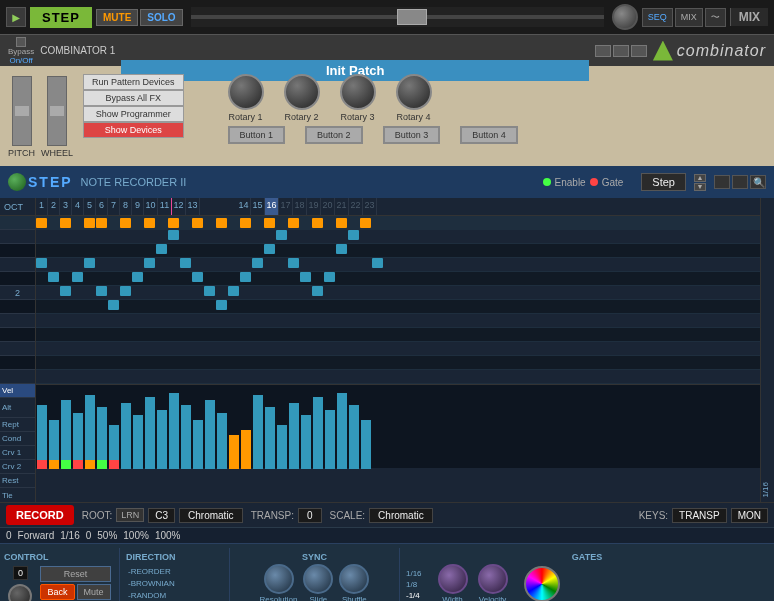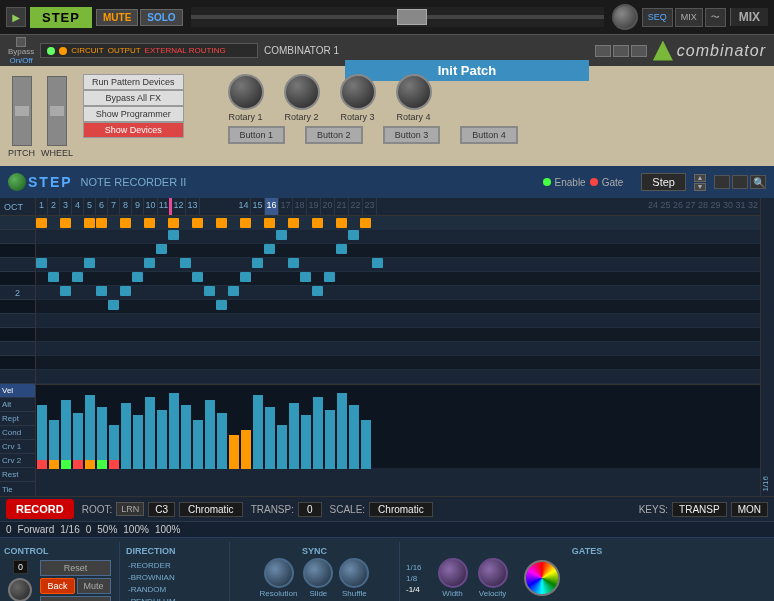--- a/index.html
+++ b/index.html
@@ -546,27 +546,20 @@
   </div>
   <div class="mix-label-right">MIX</div>
 </div>
 
 <div class="combinator-bar">
   <div class="bypass-section">
     <div class="bypass-checkbox"></div>
     <span>Bypass</span>
     <span style="font-size:8px;color:#5af;">On/Off</span>
   </div>
-  <div class="combinator-label-area">
-    <div class="led-green"></div>
-    <div class="led-orange"></div>
-    <span class="routing-text" style="font-size:8px;">CIRCUIT</span>
-    <span class="routing-text" style="font-size:8px;">OUTPUT</span>
-    <span class="routing-text" style="font-size:8px;color:#f44;">EXTERNAL ROUTING</span>
-  </div>
   <span style="color:#ccc;font-size:10px;">COMBINATOR 1</span>
   <div class="init-patch">Init Patch</div>
   <div class="window-btns">
     <div class="win-btn"></div>
     <div class="win-btn"></div>
     <div class="win-btn"></div>
   </div>
   <div class="combinator-logo">
     <div class="combinator-icon"></div>
     <span class="combinator-text">combinator</span>
@@ -670,21 +663,21 @@
       <div style="height:14px;background:#0d1520;border-bottom:1px solid #2a3545;"></div>
       <div style="height:14px;border-bottom:1px solid #2a3545;display:flex;align-items:center;justify-content:center;font-size:9px;color:#7ac;">2</div>
       <div style="height:14px;background:#0d1520;border-bottom:1px solid #2a3545;"></div>
       <div style="height:14px;border-bottom:1px solid #2a3545;"></div>
       <div style="height:14px;background:#0d1520;border-bottom:1px solid #2a3545;"></div>
       <div style="height:14px;border-bottom:1px solid #2a3545;"></div>
       <div style="height:14px;background:#0d1520;border-bottom:1px solid #2a3545;"></div>
       <div style="height:14px;border-bottom:1px solid #2a3545;"></div>
 
       <div style="height:14px;background:#2a4a7f;border-bottom:1px solid #2a3545;display:flex;align-items:center;padding:0 2px;font-size:8px;color:#fff;cursor:pointer;">Vel</div>
-      <div style="height:14px;border-bottom:1px solid #2a3545;display:flex;align-items:center;padding:1px 2px;font-size:8px;color:#7ac;cursor:pointer;">Alt</div>
+      <div style="height:20px;border-bottom:1px solid #2a3545;display:flex;align-items:center;padding:1px 2px;font-size:8px;color:#7ac;cursor:pointer;">Alt</div>
       <div style="height:14px;border-bottom:1px solid #2a3545;display:flex;align-items:center;padding:0 2px;font-size:8px;color:#7ac;cursor:pointer;">Rept</div>
       <div style="height:14px;border-bottom:1px solid #2a3545;display:flex;align-items:center;padding:0 2px;font-size:8px;color:#7ac;cursor:pointer;">Cond</div>
       <div style="height:14px;border-bottom:1px solid #2a3545;display:flex;align-items:center;padding:0 2px;font-size:8px;color:#7ac;cursor:pointer;">Crv 1</div>
       <div style="height:14px;border-bottom:1px solid #2a3545;display:flex;align-items:center;padding:0 2px;font-size:8px;color:#7ac;cursor:pointer;">Crv 2</div>
 
       <div style="height:14px;border-bottom:1px solid #2a3545;display:flex;align-items:center;padding:0 2px;font-size:8px;color:#7ac;">Rest</div>
       <div style="height:14px;display:flex;align-items:center;padding:0 2px;font-size:8px;color:#7ac;">Tie</div>
     </div>
 
     <div style="flex:1;position:relative;overflow:hidden;">
@@ -693,34 +686,33 @@
         <div style="min-width:12px;text-align:center;font-size:9px;color:#7ac;border-right:1px solid #2a3545;padding-top:2px;">1</div>
         <div style="min-width:12px;text-align:center;font-size:9px;color:#7ac;border-right:1px solid #2a3545;padding-top:2px;">2</div>
         <div style="min-width:12px;text-align:center;font-size:9px;color:#7ac;border-right:1px solid #2a3545;padding-top:2px;">3</div>
         <div style="min-width:12px;text-align:center;font-size:9px;color:#7ac;border-right:1px solid #2a3545;padding-top:2px;">4</div>
         <div style="min-width:12px;text-align:center;font-size:9px;color:#7ac;border-right:1px solid #2a3545;padding-top:2px;">5</div>
         <div style="min-width:12px;text-align:center;font-size:9px;color:#7ac;border-right:1px solid #2a3545;padding-top:2px;">6</div>
         <div style="min-width:12px;text-align:center;font-size:9px;color:#7ac;border-right:1px solid #2a3545;padding-top:2px;">7</div>
         <div style="min-width:12px;text-align:center;font-size:9px;color:#7ac;border-right:1px solid #2a3545;padding-top:2px;">8</div>
         <div style="min-width:12px;text-align:center;font-size:9px;color:#7ac;border-right:1px solid #2a3545;padding-top:2px;">9</div>
         <div style="min-width:14px;text-align:center;font-size:9px;color:#7ac;border-right:1px solid #2a3545;padding-top:2px;">10</div>
-        <div style="min-width:14px;text-align:center;font-size:9px;color:#7ac;border-right:3px solid #ec4899;padding-top:2px;">11</div>
+        <div style="min-width:14px;text-align:center;font-size:9px;color:#7ac;border-right:1px solid #ec4899;padding-top:2px;">11</div>
         <div style="min-width:14px;text-align:center;font-size:9px;color:#7ac;border-right:1px solid #2a3545;padding-top:2px;">12</div>
         <div style="min-width:14px;text-align:center;font-size:9px;color:#7ac;border-right:1px solid #2a3545;padding-top:2px;">13</div>
         <div style="min-width:14px;text-align:center;font-size:9px;color:#7ac;border-right:1px solid #2a3545;padding-top:2px;margin-left:37px;">14</div>
         <div style="min-width:14px;text-align:center;font-size:9px;color:#7ac;border-right:1px solid #2a3545;padding-top:2px;">15</div>
         <div style="min-width:14px;text-align:center;font-size:9px;color:#fff;border-right:1px solid #2a3545;padding-top:2px;background:#3a5a8f;">16</div>
         <div style="min-width:14px;text-align:center;font-size:9px;color:#4a5a6a;border-right:1px solid #2a3545;padding-top:2px;">17</div>
         <div style="min-width:14px;text-align:center;font-size:9px;color:#4a5a6a;border-right:1px solid #2a3545;padding-top:2px;">18</div>
         <div style="min-width:14px;text-align:center;font-size:9px;color:#4a5a6a;border-right:1px solid #2a3545;padding-top:2px;">19</div>
         <div style="min-width:14px;text-align:center;font-size:9px;color:#4a5a6a;border-right:1px solid #2a3545;padding-top:2px;">20</div>
         <div style="min-width:14px;text-align:center;font-size:9px;color:#4a5a6a;border-right:1px solid #2a3545;padding-top:2px;">21</div>
         <div style="min-width:14px;text-align:center;font-size:9px;color:#4a5a6a;border-right:1px solid #2a3545;padding-top:2px;">22</div>
         <div style="min-width:14px;text-align:center;font-size:9px;color:#4a5a6a;border-right:1px solid #2a3545;padding-top:2px;">23</div>
-        <div style="flex:1;text-align:right;font-size:9px;color:#4a5a6a;padding-top:2px;padding-right:2px;">24 25 26 27 28 29 30 31 32</div>
       </div>
 
       <div style="position:relative;height:168px;">
 
         <div style="height:14px;border-bottom:1px solid #1e2e3e;background:#1e2e3e;"></div>
         <div style="height:14px;border-bottom:1px solid #1e2e3e;"></div>
         <div style="height:14px;border-bottom:1px solid #1e2e3e;background:#111a25;"></div>
         <div style="height:14px;border-bottom:1px solid #1e2e3e;"></div>
         <div style="height:14px;border-bottom:1px solid #1e2e3e;background:#111a25;"></div>
         <div style="height:14px;border-bottom:1px solid #1e2e3e;"></div>

